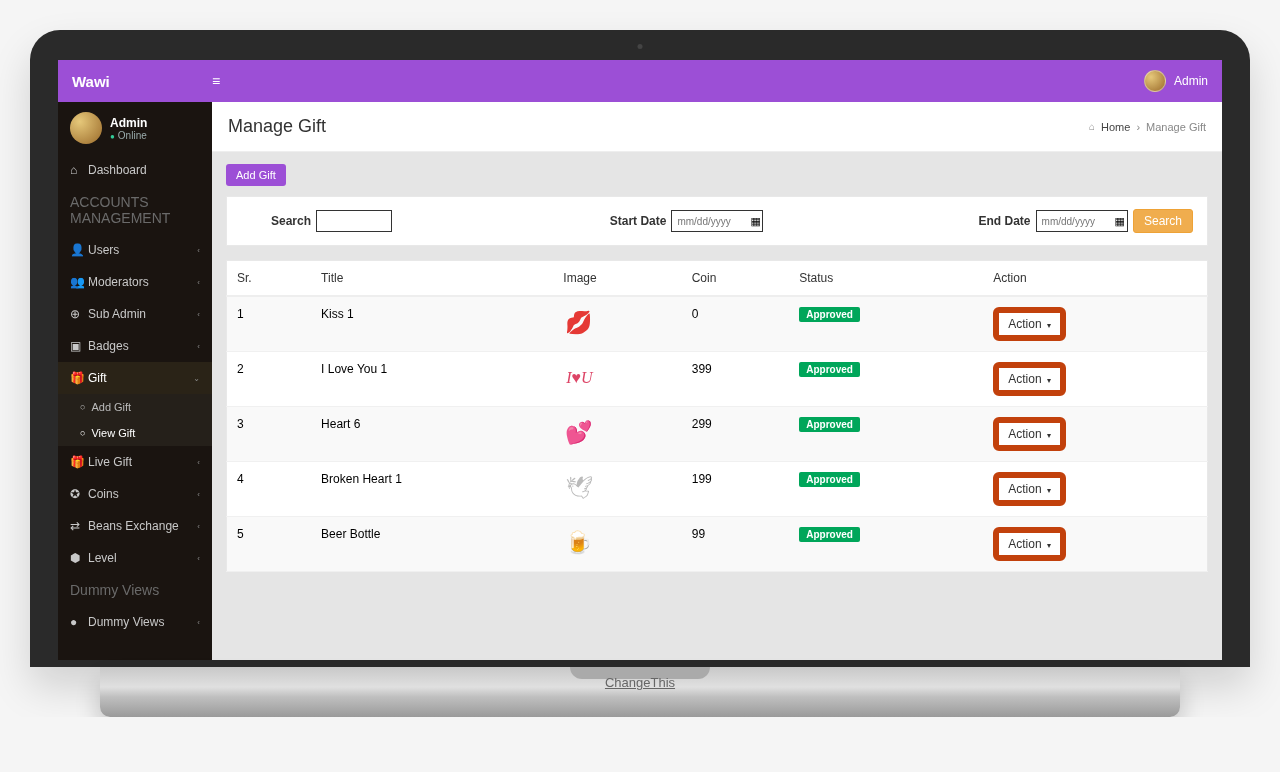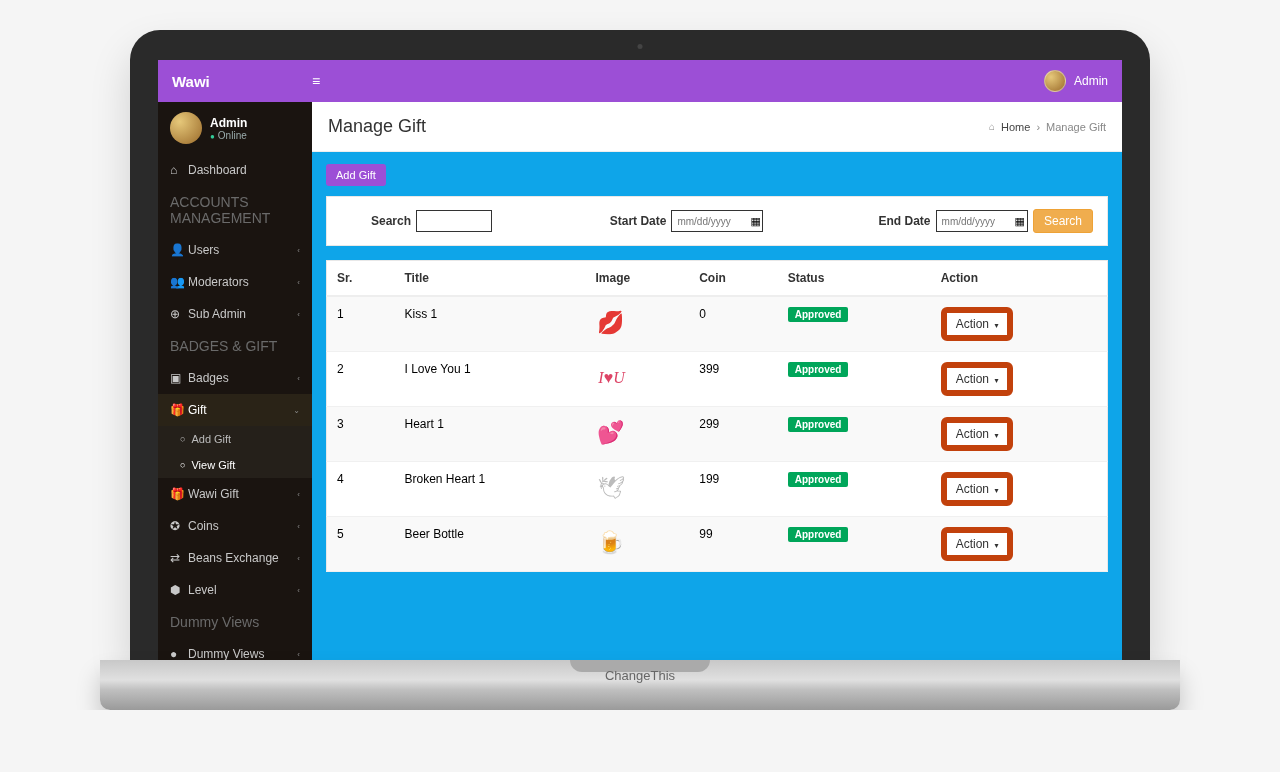--- a/index.html
+++ b/index.html
@@ -1,27 +1,27 @@
 <!DOCTYPE html>
 <html><head>
 <meta charset="utf-8">
 <style>
 * { margin: 0; padding: 0; box-sizing: border-box; }
 body { background: #f5f5f5; font-family: -apple-system, BlinkMacSystemFont, "Segoe UI", Arial, sans-serif; display: flex; justify-content: center; align-items: flex-start; padding-top: 30px; }
 
-.laptop-frame { width: 1020px; background: #2a2a2a; border-radius: 30px 30px 0 0; padding: 30px 28px 0 28px; position: relative; box-shadow: 0 20px 40px rgba(0,0,0,0.15); }
+.laptop-frame { width: 1220px; background: #2a2a2a; border-radius: 30px 30px 0 0; padding: 30px 28px 7px 28px; position: relative; box-shadow: 0 20px 40px rgba(0,0,0,0.15); }
 .laptop-camera { width: 5px; height: 5px; background: #444; border-radius: 50%; position: absolute; top: 14px; left: 50%; transform: translateX(-50%); }
 .laptop-screen { background: #fff; width: 100%; height: 600px; overflow: hidden; position: relative; }
 .laptop-screen::-webkit-scrollbar { width: 12px; }
 .laptop-screen::-webkit-scrollbar-track { background: #eee; }
 .laptop-screen::-webkit-scrollbar-thumb { background: #ccc; border-radius: 6px; }
 .scrollview { width: 100%; height: 100%; overflow-y: scroll; }
 
 .laptop-base { width: 1080px; height: 50px; background: linear-gradient(180deg,#c8c8c8,#e0e0e0 40%,#bfbfbf 60%,#9a9a9a); margin-top: 0; border-radius: 0 0 10px 10px; position: relative; box-shadow: 0 15px 25px rgba(0,0,0,0.2); }
-.laptop-base-label { position: absolute; width: 100%; text-align: center; top: 8px; color: #666; font-size: 13px; }
+.laptop-base-label { position: absolute; width: 100%; text-align: center; top: 8px; color: #666; font-size: 13px; text-decoration: underline; }
 .laptop-notch { width: 140px; height: 12px; background: #aaa; border-radius: 0 0 12px 12px; position: absolute; top: 0; left: 50%; transform: translateX(-50%); }
 .laptop-wrapper { display: flex; flex-direction: column; align-items: center; }
 
 
 .app { display: flex; flex-direction: column; min-height: 100%; font-size: 12px; }
 .topbar { background: #9c4fd6; color: #fff; height: 42px; display: flex; align-items: center; padding: 0 14px; }
 .brand { font-weight: bold; font-size: 15px; width: 140px; }
 .hamburger { font-size: 14px; cursor: pointer; }
 .spacer { flex: 1; }
 .top-user { display: flex; align-items: center; gap: 8px; font-size: 12px; }
@@ -36,21 +36,21 @@
 .status-dot { color: #3c9; font-size: 8px; margin-right: 3px; }
 .sb-header { padding: 8px 12px; font-size: 14px; color: #6a6a6a; text-transform: none; }
 .sb-item { display: flex; align-items: center; padding: 9px 12px; cursor: pointer; color: #c8c8c8; position: relative; }
 .sb-icon { width: 18px; font-size: 12px; color: #c8c8c8; }
 .sb-chevron { margin-left: auto; font-size: 8px; color: #888; }
 .sb-item.expanded { background: #2a2317; color: #fff; }
 .sb-sub { background: #25201a; padding: 7px 12px 7px 22px; font-size: 11px; color: #bbb; cursor: pointer; display: flex; align-items: center; gap: 6px; }
 .sb-sub.active { color: #fff; }
 .sb-sub-icon { font-size: 9px; }
 
-.content { flex: 1; background: #0ea5e9; }
+.content { flex: 1; background: #e5e5e5; }
 .page-header { background: #fff; padding: 14px 16px; display: flex; align-items: center; border-bottom: 1px solid #eee; }
 .page-title { font-size: 18px; font-weight: 400; color: #333; }
 .breadcrumb { margin-left: auto; font-size: 11px; color: #888; display: flex; align-items: center; gap: 6px; }
 .breadcrumb a { color: #444; text-decoration: none; }
 .bc-home-icon { font-size: 10px; }
 
 .page-body { padding: 12px 14px; }
 .btn-add { background: #9c4fd6; color: #fff; border: none; padding: 5px 10px; font-size: 11px; border-radius: 3px; cursor: pointer; margin-bottom: 10px; }
 
 .filter-bar { background: #fff; border: 1px solid #e8e8e8; padding: 12px 14px; display: flex; align-items: center; gap: 8px; margin-bottom: 14px; }
@@ -58,21 +58,21 @@
 .filter-group.f-search { margin-left: 30px; margin-right: auto; }
 .filter-group.f-start { margin-right: auto; }
 .lbl { font-size: 12px; font-weight: 600; color: #333; }
 .inp { border: 1px solid #333; padding: 3px 5px; font-size: 10px; height: 22px; }
 .inp.search { width: 76px; }
 .inp.date { width: 92px; color: #666; }
 .btn-search { background: #f0ad4e; border: 1px solid #eea236; color: #fff; padding: 4px 10px; font-size: 12px; border-radius: 3px; cursor: pointer; }
 
 .tbl { width: 100%; border-collapse: collapse; background: #fff; border: 1px solid #e8e8e8; }
 .tbl th, .tbl td { text-align: left; padding: 10px 10px; border-bottom: 1px solid #f0f0f0; font-size: 12px; vertical-align: top; }
-.tbl th { font-weight: 700; color: #333; background: #fff; border-bottom: 2px solid #eee; }
+.tbl th { font-weight: 400; color: #333; background: #fff; border-bottom: 2px solid #eee; }
 .tbl tbody tr:nth-child(odd) { background: #f9f9f9; }
 .badge-approved { background: #00a65a; color: #fff; padding: 2px 7px; font-size: 10px; border-radius: 2px; font-weight: 600; }
 .btn-action { background: #fff; border: 6px solid #c2410c; padding: 4px 9px; font-size: 12px; border-radius: 6px; cursor: pointer; color: #333; }
 .btn-action .caret { font-size: 8px; margin-left: 2px; }
 .gift-img { width: 32px; height: 32px; display: flex; align-items: center; justify-content: center; font-size: 22px; }
 
 .pagination { display: flex; justify-content: flex-end; gap: 0; margin-top: 12px; }
 .pg-btn { border: 1px solid #ddd; background: #fff; padding: 6px 12px; font-size: 12px; cursor: pointer; color: #555; margin-left: -1px; }
 .pg-btn.active { background: #9c4fd6; color: #fff; border-color: #9c4fd6; }
 
@@ -127,42 +127,41 @@
                   <span class="sb-icon">👥</span>
                   <span>Moderators</span>
                   <span class="sb-chevron">‹</span>
                 </div>
           <div class="sb-item">
                   <span class="sb-icon">⊕</span>
                   <span>Sub Admin</span>
                   <span class="sb-chevron">‹</span>
                 </div>
 
-          <div class="sb-header">BADGES &amp; GIFT</div>
           <div class="sb-item">
                   <span class="sb-icon">▣</span>
                   <span>Badges</span>
                   <span class="sb-chevron">‹</span>
                 </div>
           <div class="sb-item expanded">
                   <span class="sb-icon">🎁</span>
                   <span>Gift</span>
                   <span class="sb-chevron">⌄</span>
                 </div>
           <div class="sb-sub">
                   <span class="sb-sub-icon">○</span>
                   <span>Add Gift</span>
                 </div>
           <div class="sb-sub active">
                   <span class="sb-sub-icon">○</span>
                   <span>View Gift</span>
                 </div>
           <div class="sb-item">
                   <span class="sb-icon">🎁</span>
-                  <span>Wawi Gift</span>
+                  <span>Live Gift</span>
                   <span class="sb-chevron">‹</span>
                 </div>
           <div class="sb-item">
                   <span class="sb-icon">✪</span>
                   <span>Coins</span>
                   <span class="sb-chevron">‹</span>
                 </div>
           <div class="sb-item">
                   <span class="sb-icon">⇄</span>
                   <span>Beans Exchange</span>
@@ -245,21 +244,21 @@
                           <div class="gift-img">
                             <span class="g-love">I♥U</span>
                           </div>
                         </td>
                         <td>399</td>
                         <td><span class="badge-approved">Approved</span></td>
                         <td><button class="btn-action">Action <span class="caret">▾</span></button></td>
                       </tr>
                       <tr>
                         <td>3</td>
-                        <td>Heart 1</td>
+                        <td>Heart 6</td>
                         <td>
                           <div class="gift-img">
                             <span class="g-heart">💕</span>
                           </div>
                         </td>
                         <td>299</td>
                         <td><span class="badge-approved">Approved</span></td>
                         <td><button class="btn-action">Action <span class="caret">▾</span></button></td>
                       </tr>
                       <tr>

